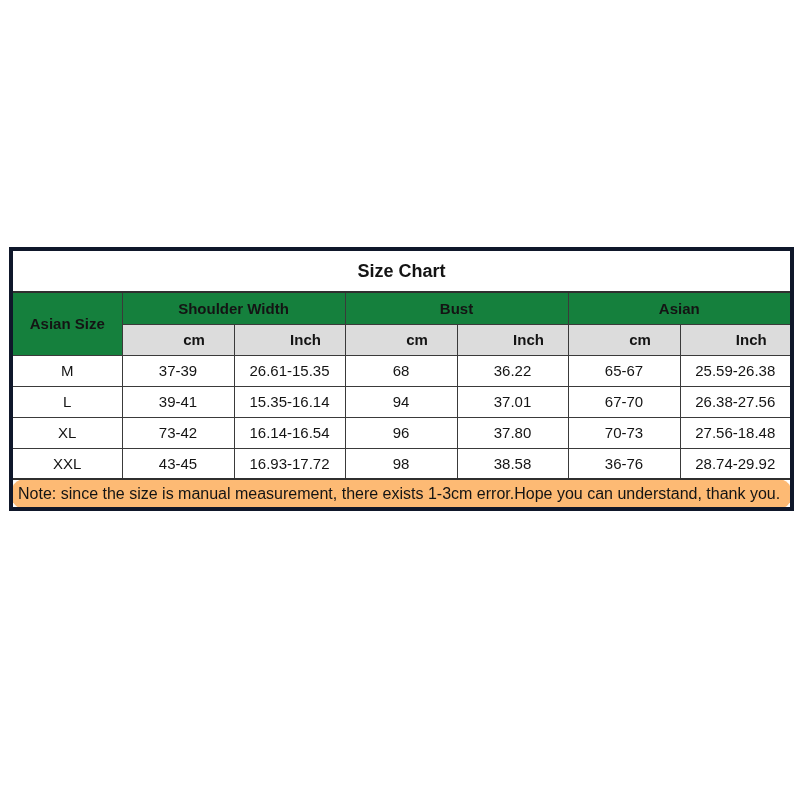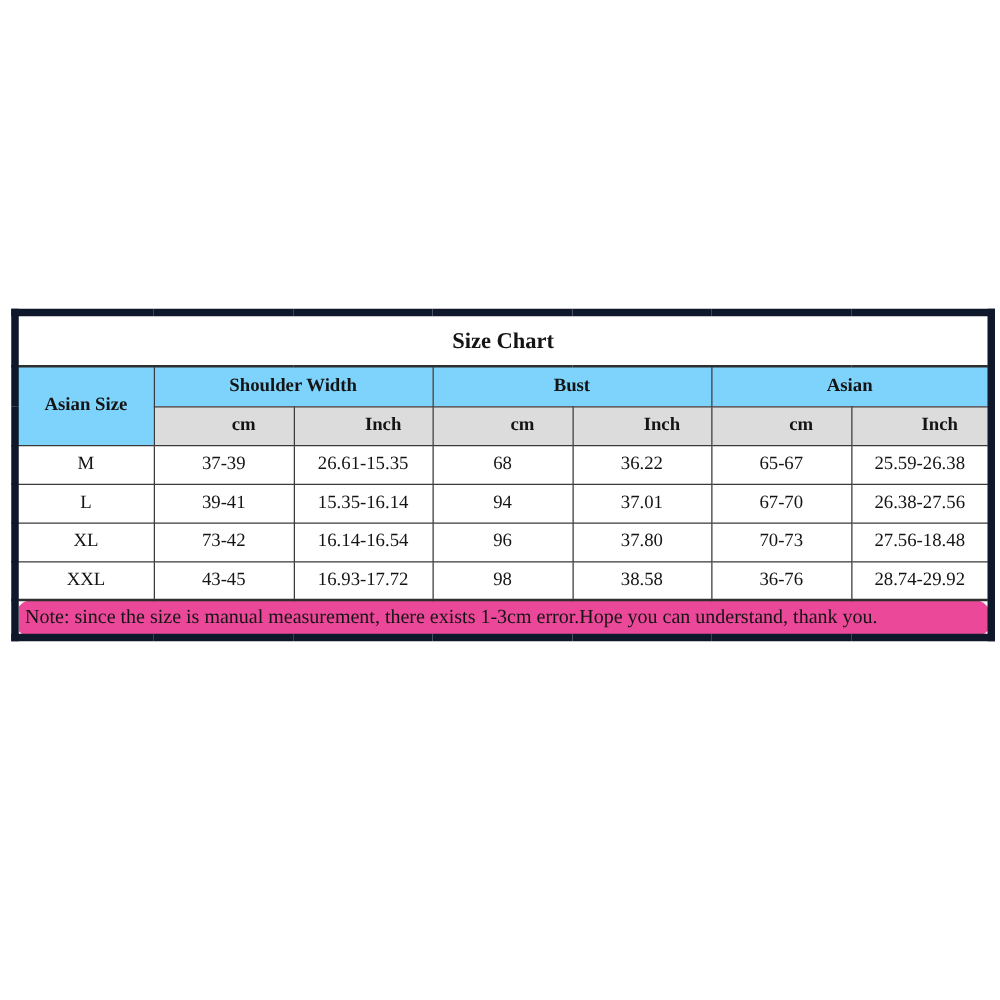--- a/index.html
+++ b/index.html
@@ -23,53 +23,53 @@
     background: #ffffff;
   }
   table.size-chart td {
     border: 1px solid #3a3a3a;
     text-align: center;
     vertical-align: middle;
     font-size: 15px;
     color: #141414;
     padding: 0 2px;
   }
-  table.size-chart { border: 6px solid #0f172a; font-family: Liberation Serif, serif; }
+  table.size-chart { border: 4px solid #0f172a; }
   tr.title-row td {
     height: 43px;
     font-size: 18px;
     font-weight: bold;
     background: #ffffff;
     border-bottom: 2px solid #2f2f2f;
   }
   tr.group-row td {
     height: 32px;
     font-weight: bold;
     font-size: 15px;
-    background: #7dd3fc;
+    background: #15803d;
   }
   tr.unit-row td {
     height: 31px;
     font-weight: bold;
     font-size: 15px;
     background: #dcdcdc;
     padding-left: 34px;
   }
   td.corner-cell {
     background: #dcdcdc;
     font-weight: bold;
     font-size: 16px;
   }
   tr.data-row td { height: 31px; background: #ffffff; }
   tr.note-row td {
     height: 30px;
     text-align: left;
     font-size: 16px;
     padding-left: 5px;
-    background: #ec4899;
+    background: #fdba74;
     border-top: 2px solid #2f2f2f;
     white-space: nowrap;
     overflow: hidden;
     border-radius: 14px;
   }
 </style>
 </head>
 <body>
 
 <div class="page">

